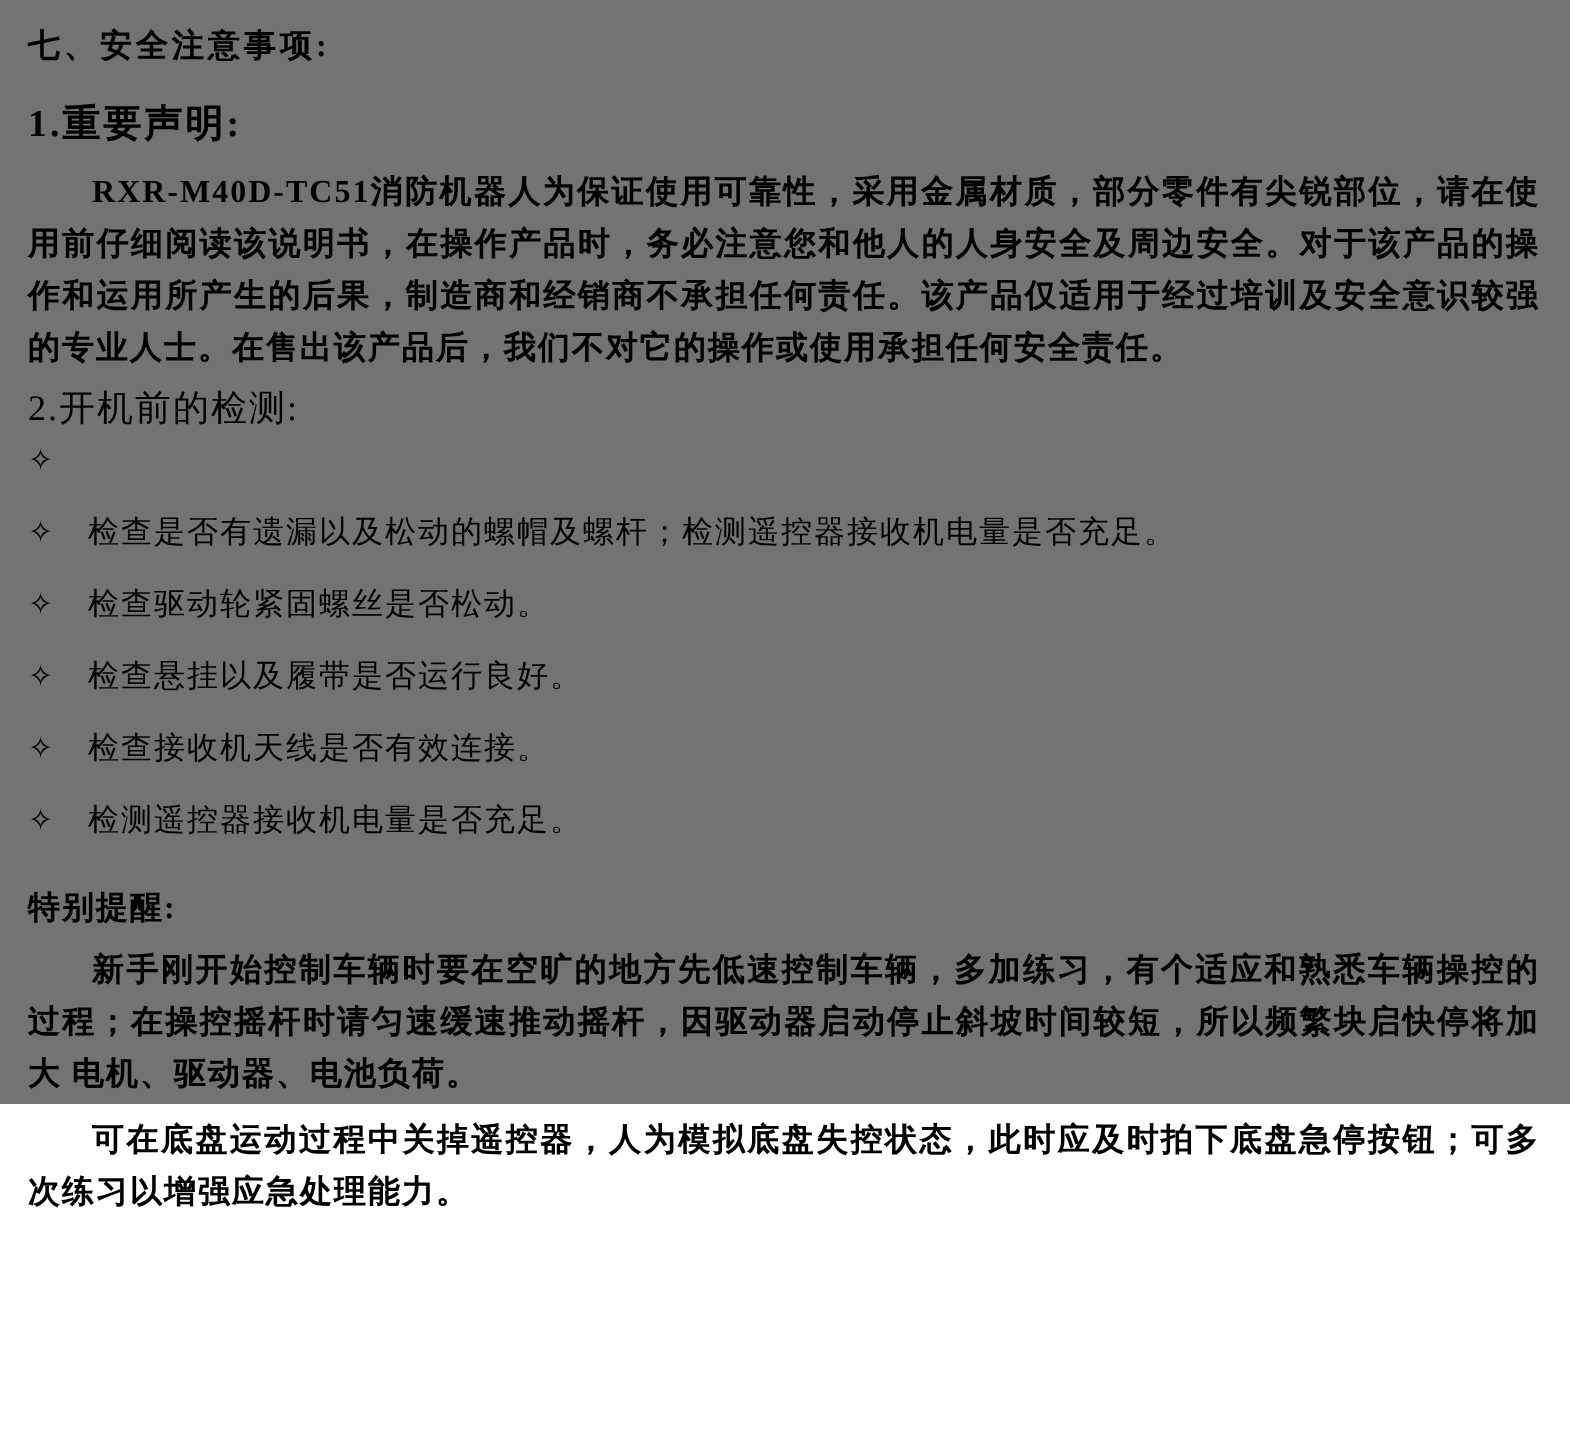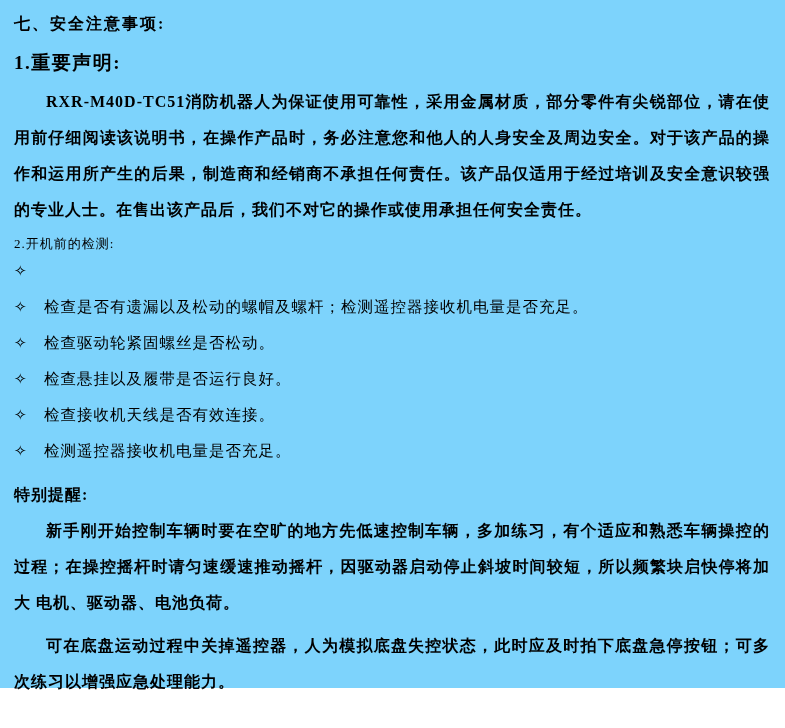--- a/index.html
+++ b/index.html
@@ -6,48 +6,48 @@
   html, body {
     width: 785px;
     height: 728px;
     background: #ffffff;
     color: #000000;
     font-family: "Liberation Serif", "DejaVu Serif", serif;
     overflow: hidden;
   }
   .page {
     width: 785px;
-    height: 688px;
+    height: 552px;
     padding: 13px 15px 0 14px;
-    background: #7dd3fc;
+    background: #737373;
   }
   .section-title {
     font-size: 16px;
     font-weight: bold;
     letter-spacing: 2px;
     line-height: 22px;
   }
   .h1 {
     font-size: 19px;
     font-weight: bold;
     letter-spacing: 1.5px;
     margin-top: 15px;
     line-height: 26px;
   }
   .para {
     font-size: 16px;
-    line-height: 36px;
+    line-height: 26px;
     letter-spacing: 1px;
     text-align: justify;
     text-indent: 2em;
   }
   .para.bold { font-weight: bold; }
   .intro-para { margin-top: 8px; }
   .h2 {
-    font-size: 13px;
+    font-size: 18px;
     font-weight: normal;
     letter-spacing: 1px;
     margin-top: 4px;
     line-height: 24px;
   }
   .checklist {
     list-style: none;
     margin-top: 3px;
   }
   .checklist li {

